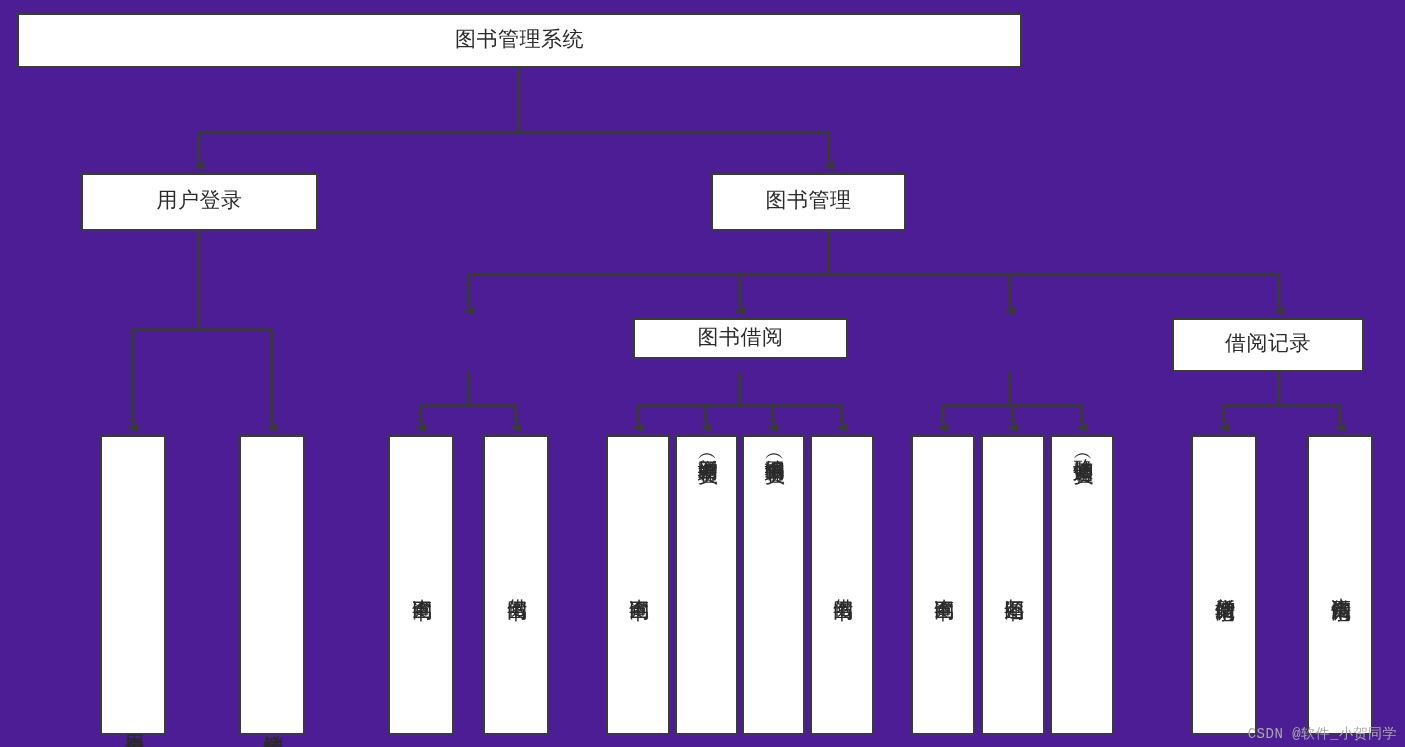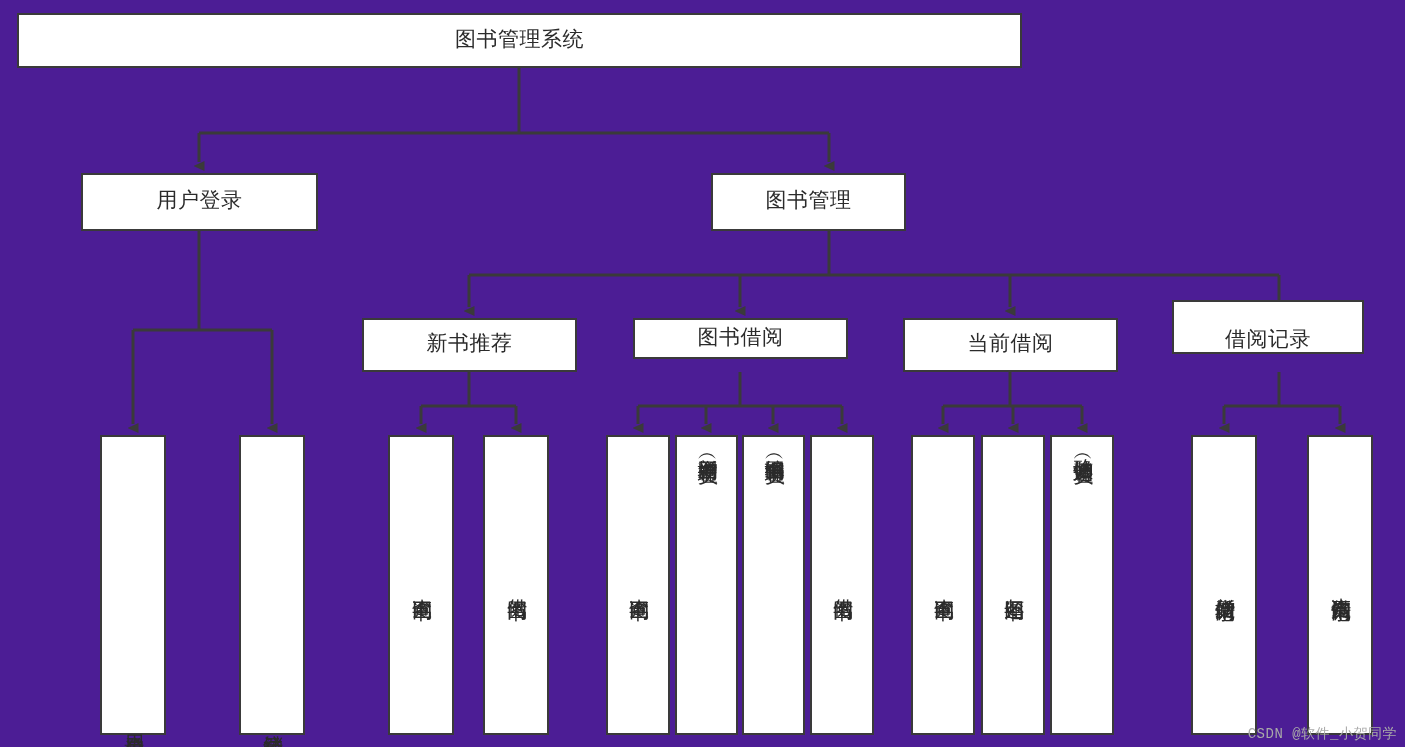--- a/index.html
+++ b/index.html
@@ -139,30 +139,24 @@
     <span class="label">图书管理系统</span>
   </div>
 
   <div class="node h" id="node-l2-0" style="left: 81px; top: 173px; width: 237px; height: 58px;">
     <span class="label">用户登录</span>
   </div>
   <div class="node h" id="node-l2-1" style="left: 711px; top: 173px; width: 195px; height: 58px;">
     <span class="label">图书管理</span>
   </div>
 
-  <div class="node h" id="node-l3-0" style="left: 362px; top: 318px; width: 215px; height: 54px;">
-    <span class="label">新书推荐</span>
-  </div>
   <div class="node h" id="node-l3-1" style="left: 633px; top: 318px; width: 215px; height: 41px;">
     <span class="label">图书借阅</span>
   </div>
-  <div class="node h" id="node-l3-2" style="left: 903px; top: 318px; width: 215px; height: 54px;">
-    <span class="label">当前借阅</span>
-  </div>
-  <div class="node h" id="node-l3-3" style="left: 1172px; top: 300px; width: 192px; height: 54px; align-items: flex-end;">
+  <div class="node h" id="node-l3-3" style="left: 1172px; top: 318px; width: 192px; height: 54px;">
     <span class="label">借阅记录</span>
   </div>
 
   <div class="node v align-bottom" id="node-leaf-0" style="left: 100px; top: 435px; width: 66px; height: 300px;">
     <span class="label">用户登录</span>
   </div>
   <div class="node v align-bottom" id="node-leaf-1" style="left: 239px; top: 435px; width: 66px; height: 300px;">
     <span class="label">注销登录</span>
   </div>
   <div class="node v" id="node-leaf-2" style="left: 388px; top: 435px; width: 66px; height: 300px;">

